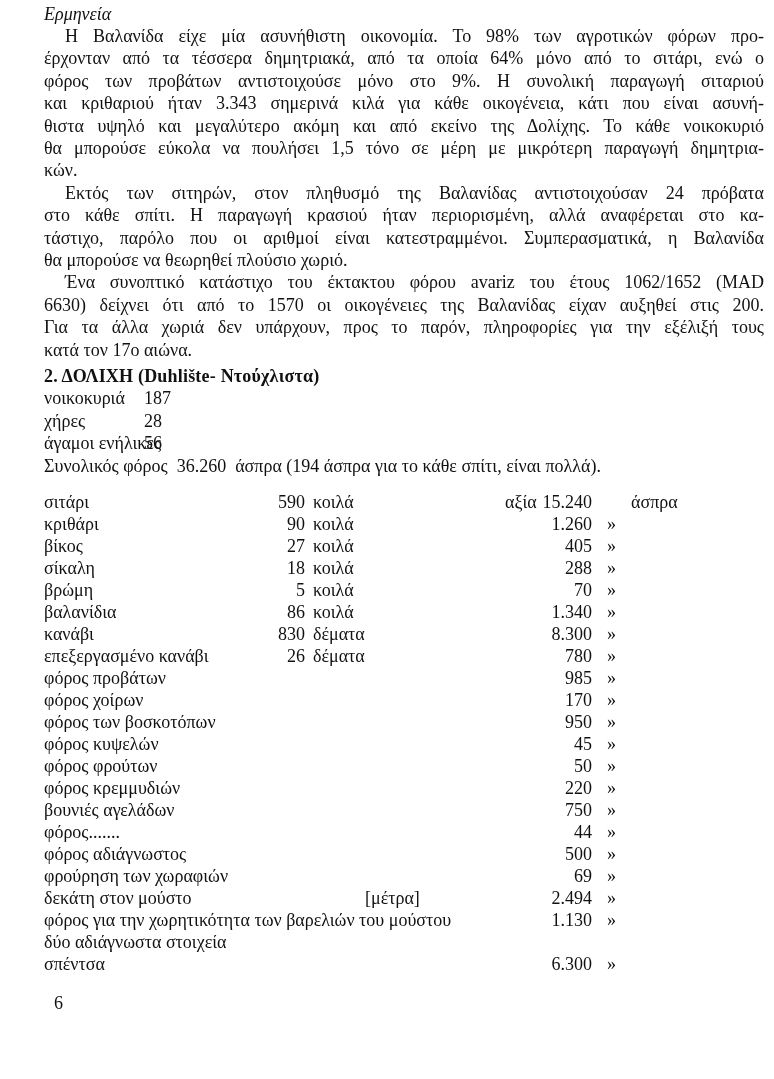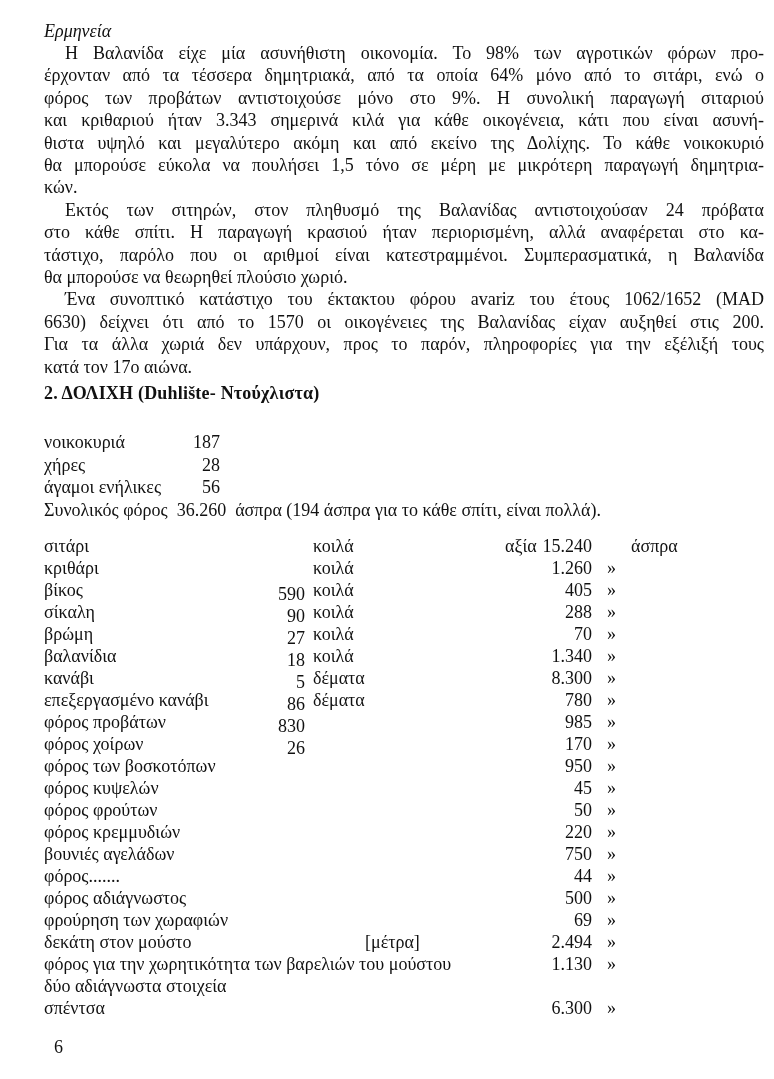--- a/index.html
+++ b/index.html
@@ -6,42 +6,42 @@
   body {
     width:774px; height:1079px;
     background:#ffffff; color:#111111;
     font-family:"Liberation Serif","DejaVu Serif",serif;
     font-size:18px; line-height:22.4px;
     overflow:hidden; box-sizing:border-box;
   }
   #page {
     position:relative;
     width:774px; height:1079px;
-    padding:20px 10px 0 44px;
+    padding:3px 10px 0 44px;
     box-sizing:border-box;
   }
   .content { width:720px; }
   #interp-heading { font-style:italic; height:22px; line-height:22px; }
   .para { width:720px; }
   .pline { width:720px; line-height:22.4px; }
   .pline.just { text-align:justify; text-align-last:justify; }
   .pline.indent { text-indent:21px; }
   #section-heading {
     font-weight:bold; margin-top:4px; height:22px; line-height:22px;
     letter-spacing:0.2px;
   }
-  #stats { margin-top:27px; }
+  #stats { }
   .srow { position:relative; height:22.6px; line-height:22.6px; width:720px; }
   .s-label { position:absolute; left:0; white-space:nowrap; }
-  .s-val { position:absolute; left:100px; width:76px; text-align:right; }
+  .s-val { position:absolute; left:100px; width:76px; }
   #total-line { height:22.6px; line-height:22.6px; white-space:pre-wrap; }
   #tax-table { margin-top:14px; }
   .trow { position:relative; height:22px; line-height:22px; width:720px; }
   .t-item { position:absolute; left:0; white-space:nowrap; }
-  .t-qty { position:absolute; left:150px; width:111px; text-align:right;margin-top:48px; }
+  .t-qty { position:absolute; left:150px; width:111px; text-align:right; }
   .t-qty.qwide { width:163px; }
   .t-unit { position:absolute; left:269px; white-space:nowrap; }
   .t-unit.uwide { left:321px; }
   .t-prefix { position:absolute; left:461px; }
   .t-val { position:absolute; left:448px; width:100px; text-align:right; }
   .t-sfx { position:absolute; left:563px; }
   .t-sfx.sfx-first { left:587px; }
   #page-number { margin-top:17px; margin-left:10px; height:22px; line-height:22px; }
 </style>
 </head>

